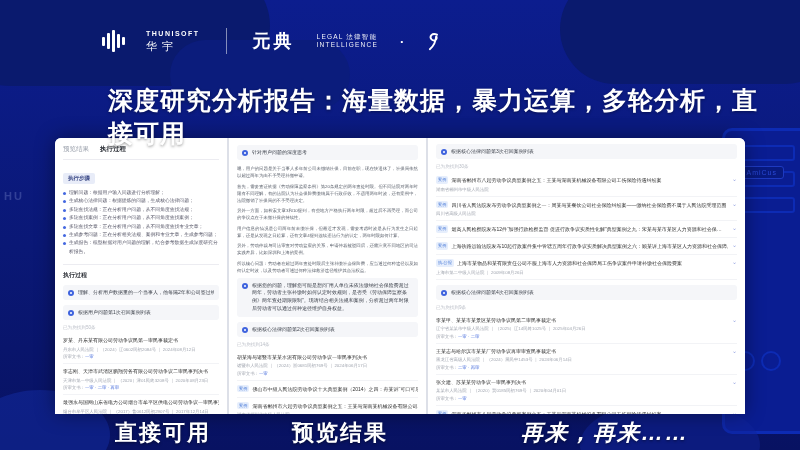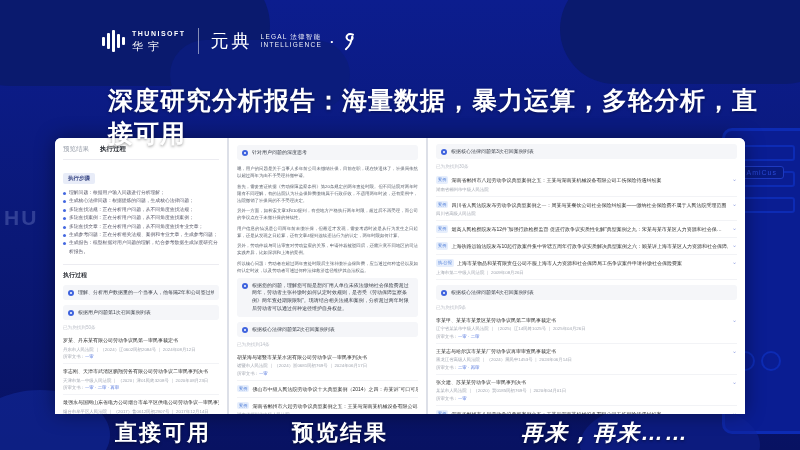--- a/index.html
+++ b/index.html
@@ -10,34 +10,34 @@
   .deco{position:absolute;z-index:0;}
   .cloud1{top:-34px;left:-50px;width:320px;height:120px;background:#0a1a6e;border-radius:60px;}
   .cloud2{top:-26px;right:-40px;width:280px;height:110px;background:#0a1a6e;border-radius:55px;}
   .cloud3{top:40px;left:170px;width:180px;height:70px;background:#0b1c7c;border-radius:40px;}
   .robot{right:-14px;top:128px;width:86px;height:300px;background:#0a1d92;border:3px solid #0d2bb4;border-radius:10px;}
   .robot .slot{position:absolute;left:10px;width:56px;height:12px;border:2px solid #0d2bb4;border-radius:3px;}
   .robot .s1{top:14px}.robot .s2{top:40px}.robot .s3{top:66px}
   .robot .eye{position:absolute;width:16px;height:16px;border-radius:50%;border:2px solid #0d2bb4;bottom:60px;}
   .robot .e1{left:10px}.robot .e2{left:36px}
   .amicus{right:16px;top:166px;padding:2px 6px;font-size:7px;color:#2a49d6;border:1px solid #1e3ac0;border-radius:3px;background:#081a80;letter-spacing:1px;}
-  .hu-text{left:4px;top:206px;font-size:21px;font-weight:bold;color:rgba(190,205,255,.22);letter-spacing:2px;}
+  .hu-text{left:4px;top:190px;font-size:11px;font-weight:bold;color:rgba(190,205,255,.22);letter-spacing:2px;}
   .blob-bl{bottom:-30px;left:-30px;width:140px;height:90px;background:#122a9e;border-radius:50%;opacity:.55;}
   .blob-br{bottom:-40px;right:40px;width:180px;height:90px;background:#10249a;border-radius:50%;opacity:.5;}
   .machine-top{top:118px;left:430px;width:220px;height:26px;background:#0a1a80;border-radius:6px;opacity:.8;}
   
-  .slide-header{position:absolute;z-index:3;top:28px;left:102px;display:flex;align-items:center;color:#fff;}
+  .slide-header{position:absolute;z-index:3;top:28px;left:102px;display:flex;align-items:center;color:#fff;gap:14px;}
   .logo-bars{display:flex;align-items:center;gap:2px;height:22px;margin-right:7px;}
   .logo-bars i{display:block;width:3px;background:#fff;border-radius:1px;}
   .lb1{height:9px}.lb2{height:16px}.lb3{height:22px}.lb4{height:14px}.lb5{height:8px}
   .company{line-height:1.1;}
   .company .en{font-size:7px;letter-spacing:1.5px;font-weight:bold;}
   .company .zh{font-size:11px;letter-spacing:5px;margin-top:2px;}
   .logo-divider{width:1px;height:26px;background:rgba(255,255,255,.5);margin:0 12px;}
-  .product{font-size:18px;font-weight:normal;letter-spacing:3px;margin-right:8px;}
+  .product{font-size:18px;font-weight:bold;letter-spacing:3px;margin-right:8px;}
   .tagline{line-height:1.25;opacity:.95;}
   .tagline div{font-size:6.5px;letter-spacing:1.2px;}
   .brand-dot{font-size:13px;font-weight:bold;margin:0 8px;}
   .swirl{width:17px;height:19px;}
   
   .slide-title{position:absolute;z-index:3;top:84px;left:108px;width:660px;
                font-size:25px;font-weight:bold;color:#fff;letter-spacing:1px;
                text-shadow:0 1px 3px rgba(0,0,0,.4);}
   
   .panel{position:absolute;z-index:2;left:55px;top:138px;width:690px;height:276px;

